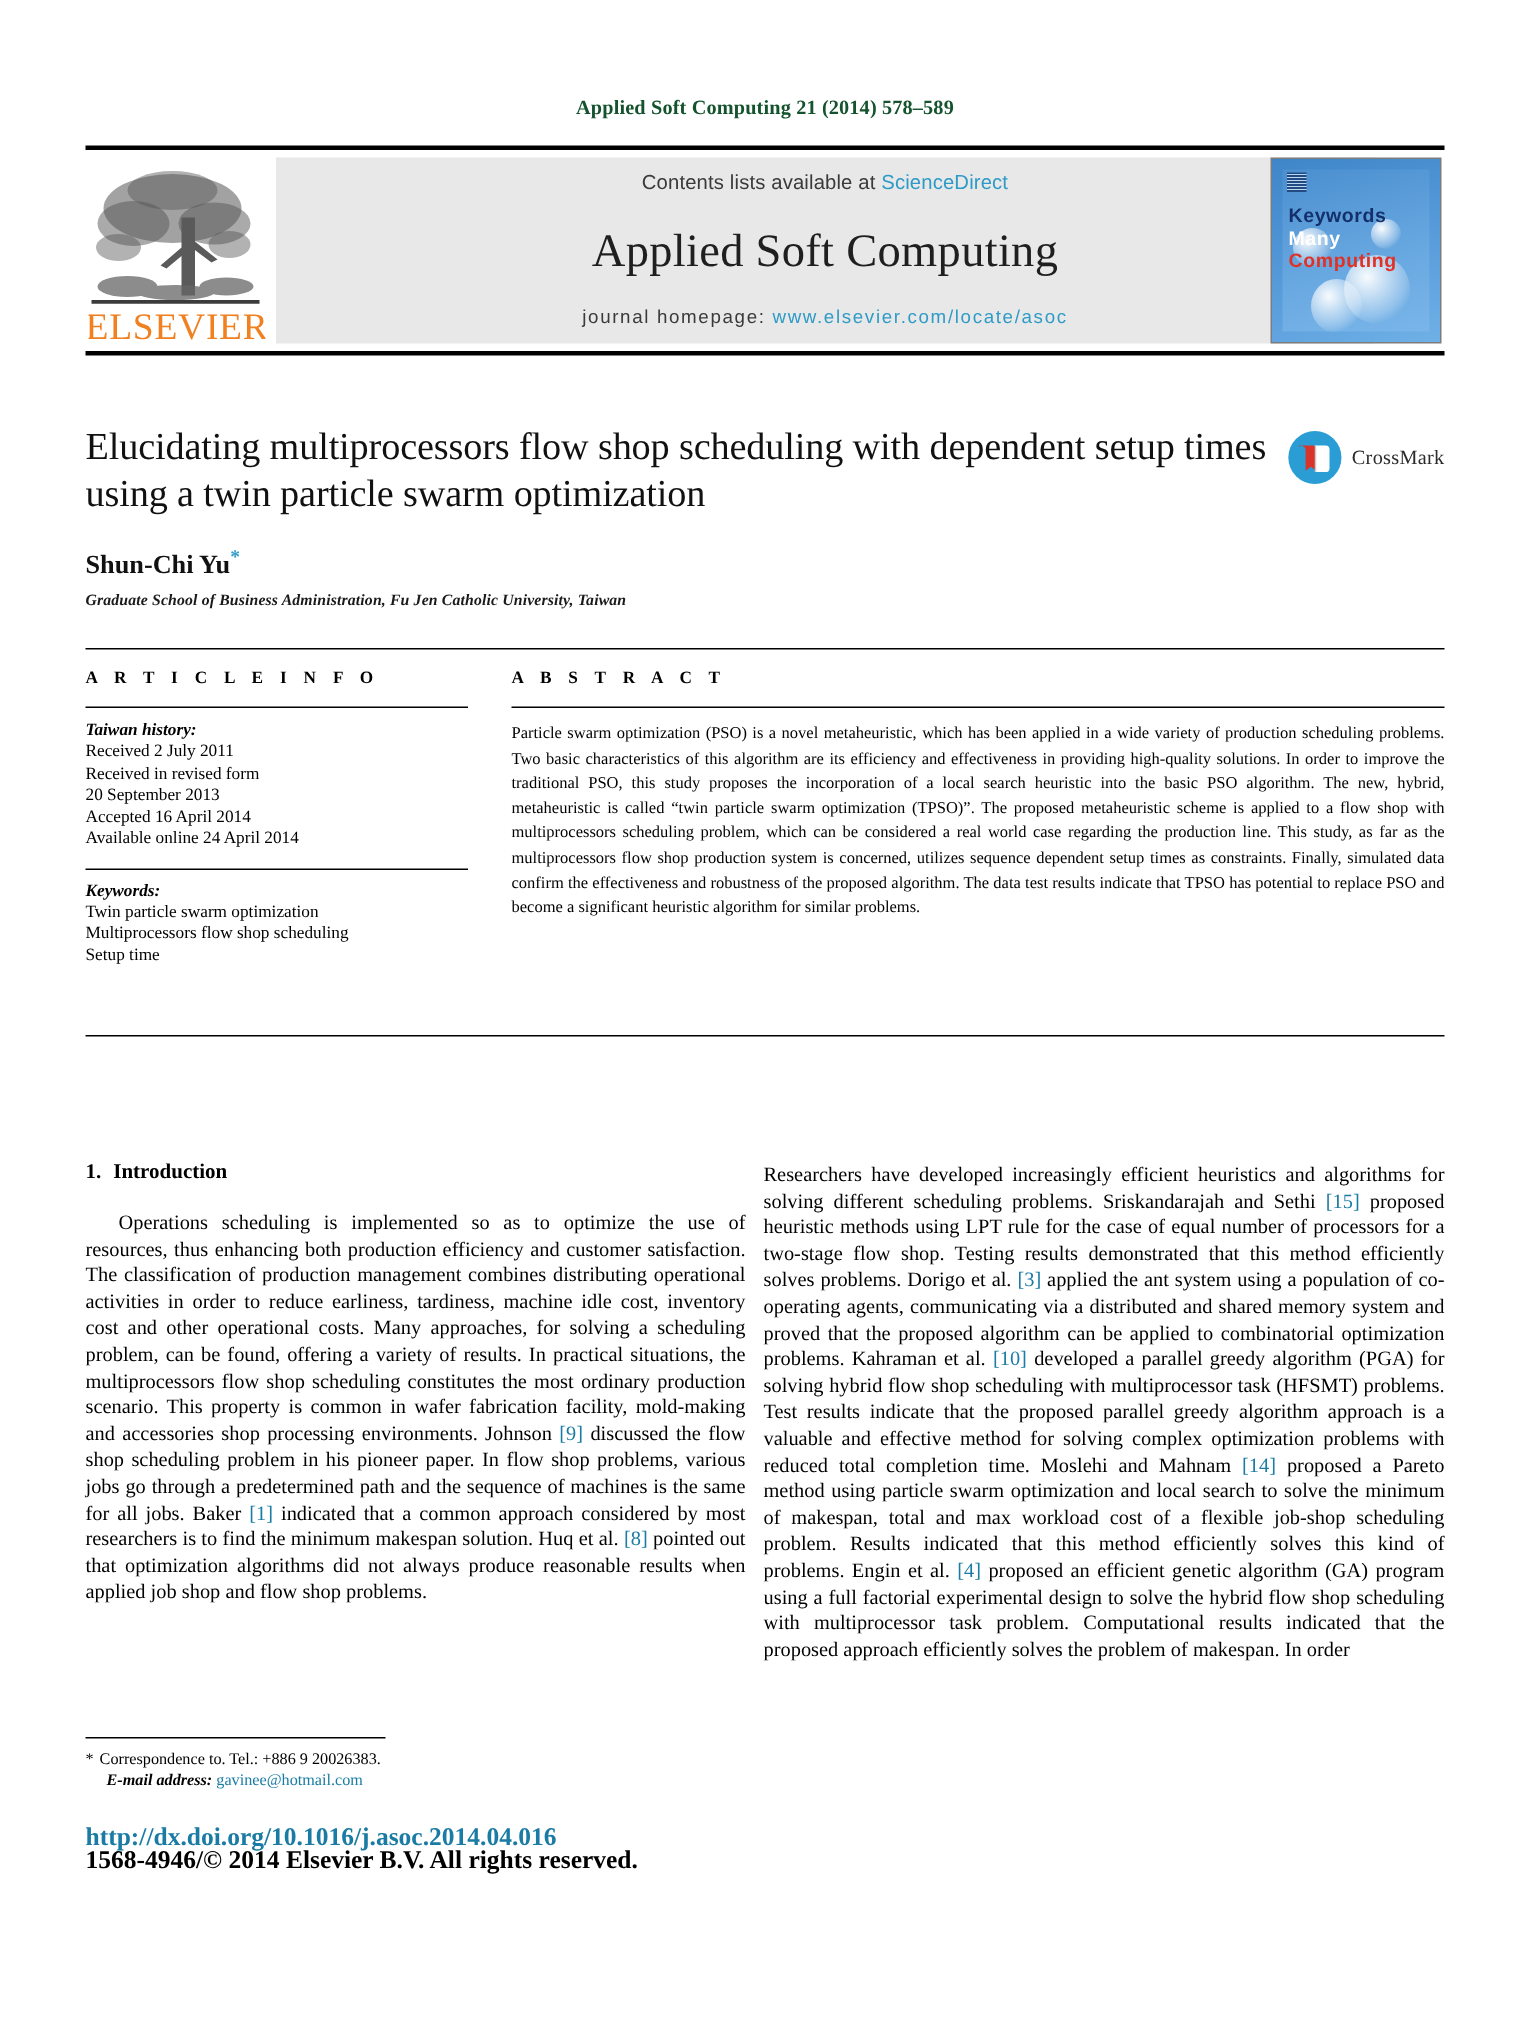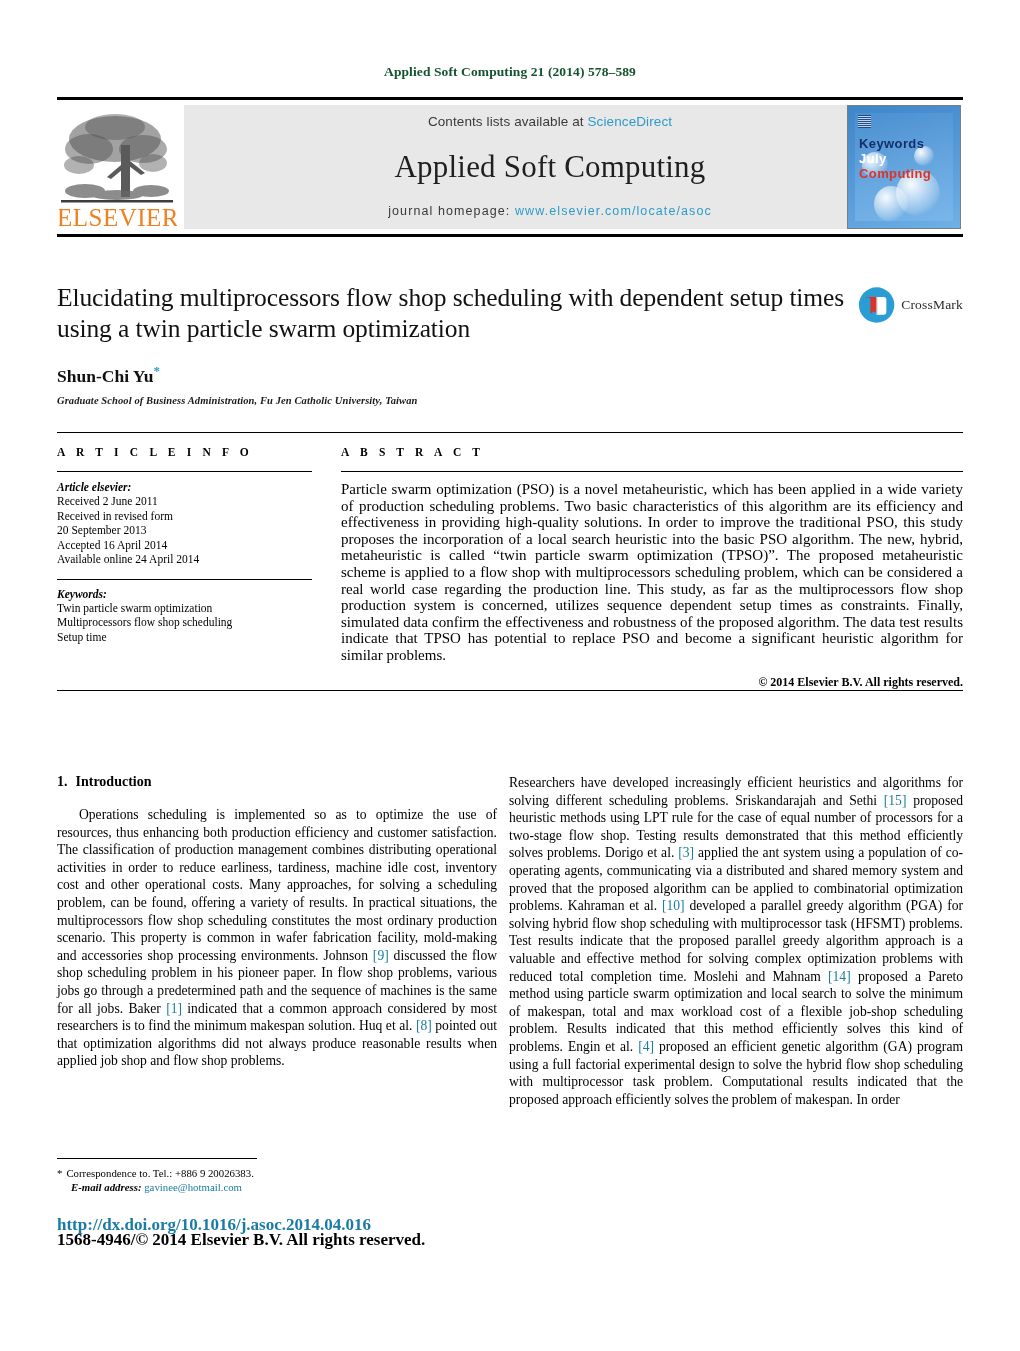--- a/index.html
+++ b/index.html
@@ -266,21 +266,21 @@
   }
   .info-line {
     font-family: "Liberation Serif", serif;
     font-size: 11.5px;
     line-height: 14.5px;
     color: #000;
   }
 
   .abstract-body {
     font-family: "Liberation Serif", serif;
-    font-size: 15px;
+    font-size: 11px;
     line-height: 16.6px;
     text-align: justify;
     color: #000;
   }
   .copyright-line {
     margin-top: 11px;
     text-align: right;
     font-family: "Liberation Serif", serif;
     font-weight: bold;
     font-size: 12px;
@@ -415,21 +415,21 @@
 
     <div class="cover-thumb">
       <div class="cover-inner"></div>
       <div class="bubble b3"></div>
       <div class="bubble b4"></div>
       <div class="bubble b1"></div>
       <div class="bubble b2"></div>
       <div class="cover-mark"></div>
       <div class="cover-title">
         <span class="w1">Keywords</span>
-        <span class="w2">July</span>
+        <span class="w2">Many</span>
         <span class="w3">Computing</span>
       </div>
     </div>
 
     <div class="rule-thick bottom"></div>
   </div>
 
   <div class="title-block">
     <h1 class="paper-title">Elucidating multiprocessors flow shop scheduling with dependent setup times using a twin particle swarm optimization</h1>
     <div class="author-line">
@@ -447,38 +447,37 @@
     </svg>
     <span class="crossmark-label">CrossMark</span>
   </div>
 
   <div class="info-abstract">
     <div class="ia-rule top"></div>
 
     <div class="col-info">
       <div class="heading-caps">A R T I C L E    I N F O</div>
       <div class="thin-rule w255"></div>
-      <div class="info-sub">Article elsevier:</div>
-      <div class="info-line">Received 2 June 2011</div>
+      <div class="info-sub">Taiwan history:</div>
+      <div class="info-line">Received 2 July 2011</div>
       <div class="info-line">Received in revised form</div>
       <div class="info-line">20 September 2013</div>
       <div class="info-line">Accepted 16 April 2014</div>
       <div class="info-line">Available online 24 April 2014</div>
       <div class="thin-rule w255 mid"></div>
       <div class="info-sub">Keywords:</div>
       <div class="info-line">Twin particle swarm optimization</div>
       <div class="info-line">Multiprocessors flow shop scheduling</div>
       <div class="info-line">Setup time</div>
     </div>
 
     <div class="col-abstract">
       <div class="heading-caps">A B S T R A C T</div>
       <div class="thin-rule w622"></div>
       <div class="abstract-body">Particle swarm optimization (PSO) is a novel metaheuristic, which has been applied in a wide variety of production scheduling problems. Two basic characteristics of this algorithm are its efficiency and effectiveness in providing high-quality solutions. In order to improve the traditional PSO, this study proposes the incorporation of a local search heuristic into the basic PSO algorithm. The new, hybrid, metaheuristic is called “twin particle swarm optimization (TPSO)”. The proposed metaheuristic scheme is applied to a flow shop with multiprocessors scheduling problem, which can be considered a real world case regarding the production line. This study, as far as the multiprocessors flow shop production system is concerned, utilizes sequence dependent setup times as constraints. Finally, simulated data confirm the effectiveness and robustness of the proposed algorithm. The data test results indicate that TPSO has potential to replace PSO and become a significant heuristic algorithm for similar problems.</div>
-      <div class="copyright-line">© 2014 Elsevier B.V. All rights reserved.</div>
     </div>
 
     <div class="ia-rule bottom"></div>
   </div>
 
   <div class="body-cols">
     <div class="bcol left">
       <div class="section-heading">
         <span class="num">1.</span><span>Introduction</span>
       </div>

